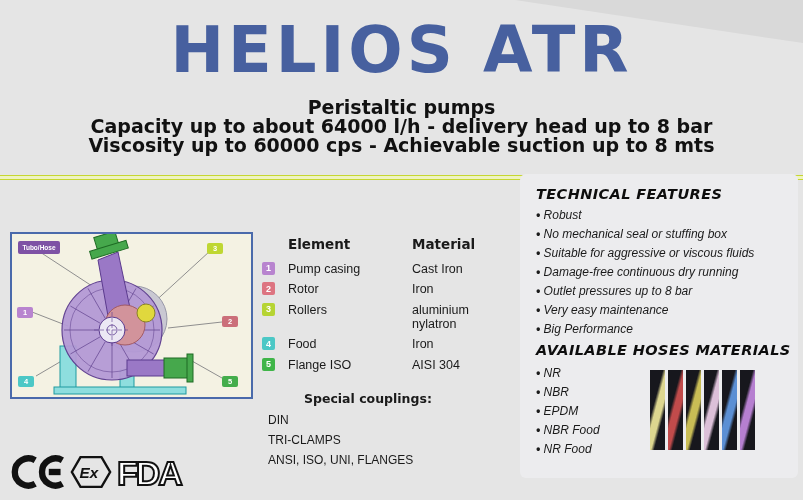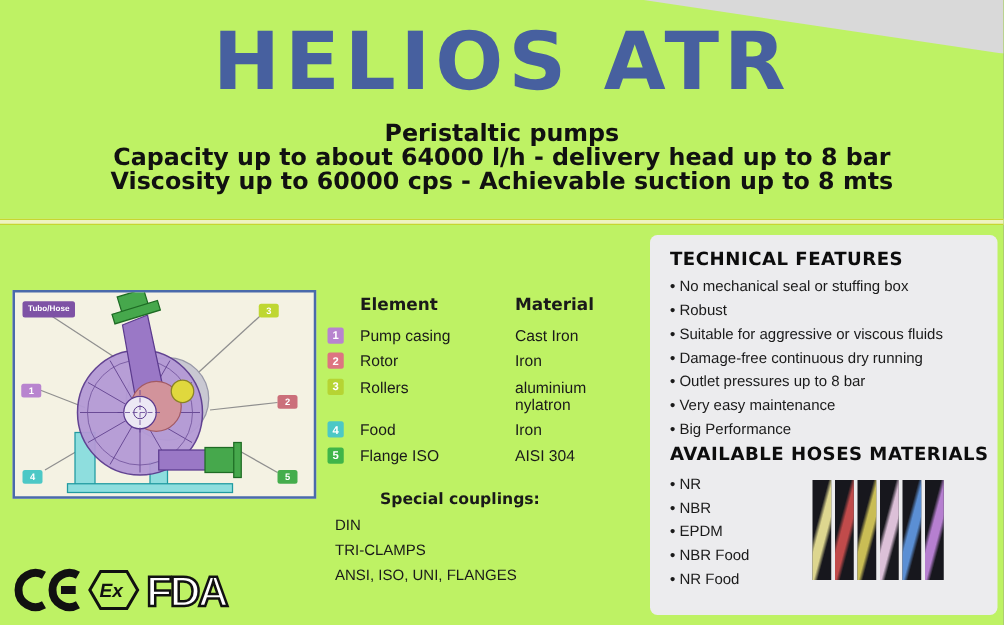--- a/index.html
+++ b/index.html
@@ -1,18 +1,18 @@
 <!DOCTYPE html>
 <html><head>
 <meta charset="utf-8">
 <style>
   * { margin:0; padding:0; box-sizing:border-box; }
   body { background:#888; font-family:"Liberation Sans", sans-serif; }
   .page {
-    position:relative; width:803px; height:500px; background:#bef264;
+    position:relative; width:803px; height:500px; background:#e5e5e5;
     overflow:hidden; margin:0 auto; color:#1a1a1a;
   }
   
   .corner {
     position:absolute; top:0; right:0; width:288px; height:43px;
     background:#d9d9d9; clip-path:polygon(0 0,100% 0,100% 100%);
   }
   
   .header { position:absolute; top:14px; left:0; width:803px; text-align:center; }
   .title {
@@ -68,22 +68,22 @@
   .tchip3 { background:#b6d433; } .tchip4 { background:#4cc8c6; }
   .tchip5 { background:#3fb549; }
   
   .couplings { position:absolute; left:268px; top:391px; font-size:12px; }
   .couplings .ctitle {
     font-family:"DejaVu Sans", sans-serif; font-weight:700; font-size:12.5px;margin-left:36px;
   }
   .couplings .citem { margin-top:8px; line-height:12px; }
   
   .panel {
-    position:absolute; left:520px; top:188px; width:278px; height:304px;
-    background:#ececee; border-radius:6px;
+    position:absolute; left:520px; top:174px; width:278px; height:304px;
+    background:#ececee; border-radius:6px;font-style:italic;
   }
   .ph {
     font-family:"DejaVu Sans", sans-serif; font-weight:800; font-size:14.5px;
     letter-spacing:0.4px; color:#0d0d0d;
   }
   .ph1 { position:absolute; left:16px; top:12px; }
   .ph2 { position:absolute; left:16px; top:168px; }
   .blist { position:absolute; left:16px; font-size:12px; line-height:19px; }
   .blist1 { top:32px; width:250px; }
   .blist2 { top:190px; width:120px; }
@@ -215,22 +215,22 @@
   <div class="couplings">
     <div class="ctitle">Special couplings:</div>
     <div class="citem">DIN</div>
     <div class="citem">TRI-CLAMPS</div>
     <div class="citem">ANSI, ISO, UNI, FLANGES</div>
   </div>
 
   <div class="panel">
     <div class="ph ph1">TECHNICAL FEATURES</div>
     <div class="blist blist1">
+      <div class="bullet">Robust</div>
       <div class="bullet">No mechanical seal or stuffing box</div>
-      <div class="bullet">Robust</div>
       <div class="bullet">Suitable for aggressive or viscous fluids</div>
       <div class="bullet">Damage-free continuous dry running</div>
       <div class="bullet">Outlet pressures up to 8 bar</div>
       <div class="bullet">Very easy maintenance</div>
       <div class="bullet">Big Performance</div>
     </div>
 
     <div class="ph ph2">AVAILABLE HOSES MATERIALS</div>
     <div class="blist blist2">
       <div class="bullet">NR</div>

